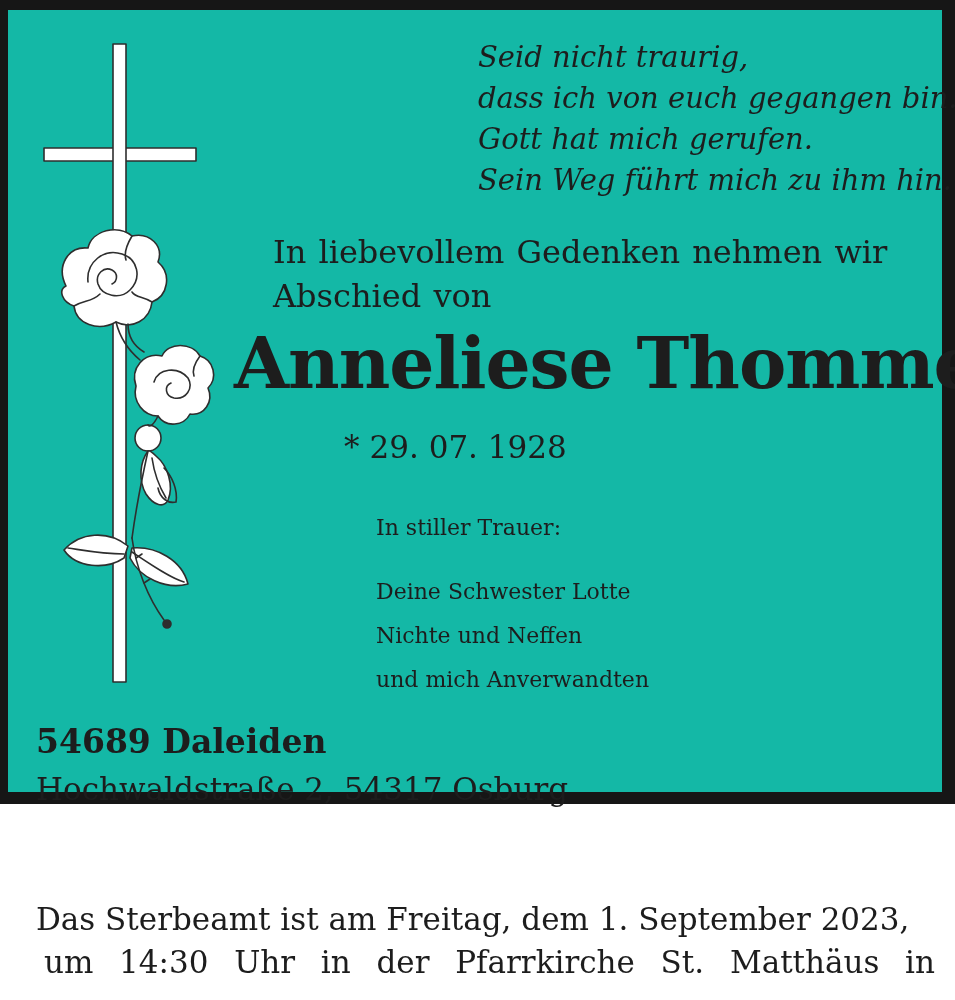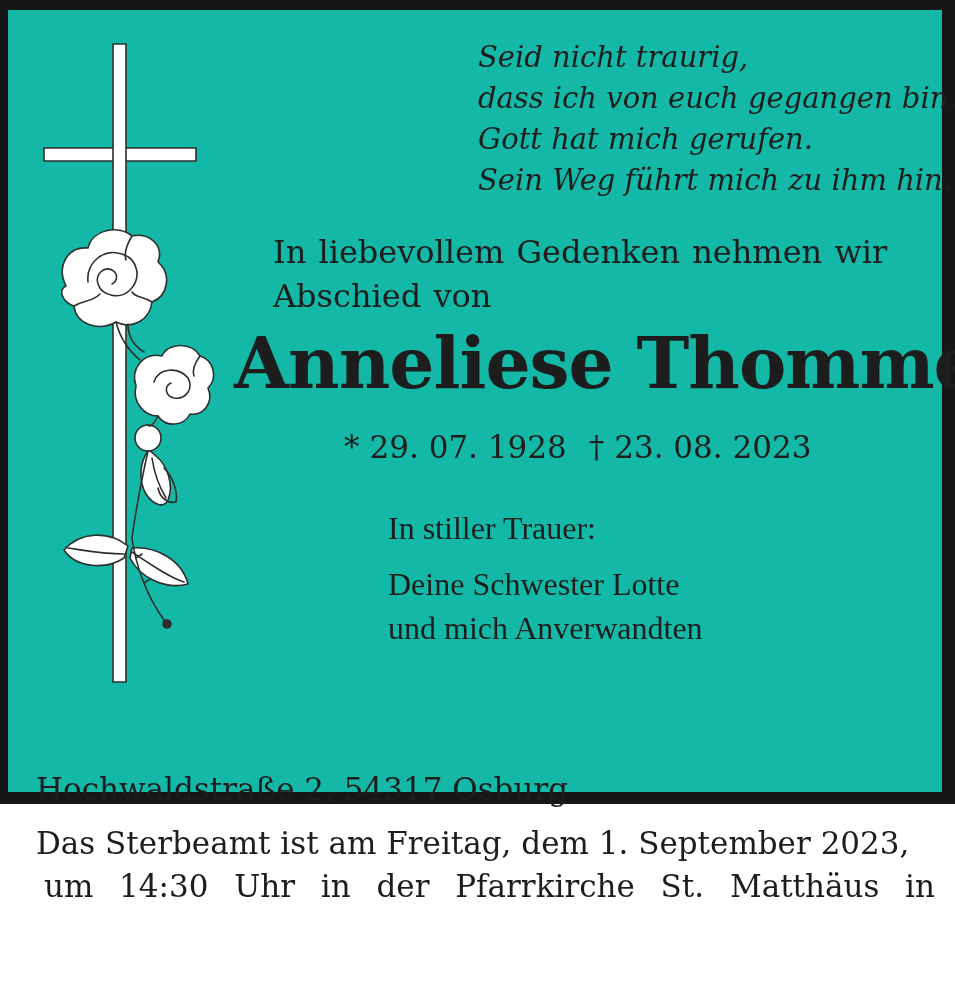--- a/index.html
+++ b/index.html
@@ -49,41 +49,40 @@
   }
   .dates {
     left: 336px; top: 419px;
     font-size: 31px;
     display: flex;
     gap: 22px;
     white-space: nowrap;
   }
   .dates .sym { margin-right: 10px; }
   .mourning {
-    left: 380px; top: 496px;
-    font-size: 32px;
+    left: 368px; top: 496px;
+    font-size: 22px;
     line-height: 44px;
     white-space: nowrap;
-    font-family: Liberation Serif, serif;
   }
-  .mourning .m-lines { margin-top: 12px; }
+  .mourning .m-lines { margin-top: 20px; }
   .place {
     left: 28px; top: 712px;
     font-size: 33px;
     font-weight: bold;
     white-space: nowrap;
   }
   .address {
     left: 28px; top: 759px;
     font-size: 31px;
     line-height: 41px;
     white-space: nowrap;
   }
   .service {
-    left: 28px; top: 812px;
+    left: 28px; top: 888px;
     width: 899px;
     font-size: 31px;
     line-height: 43px;
   }
   .justify-line {
     text-align: justify;
     text-align-last: justify;
     margin-left: 8px;
   }
   svg .thin { fill: none; }
@@ -145,33 +144,32 @@
     <div>In liebevollem Gedenken nehmen wir</div>
     <div>Abschied von</div>
   </div>
 
   <div class="abs name">Anneliese Thommes</div>
 
   <div class="abs dates">
     <span>
       <span class="sym">*</span><span>29. 07. 1928</span>
     </span>
-    <span>
-      <span class="sym">†</span><span>23. 08. 2023</span>
-    </span>
   </div>
 
   <div class="abs mourning">
     <div>In stiller Trauer:</div>
     <div class="m-lines">
       <div>Deine Schwester Lotte</div>
+      <div>Nichte und Neffen</div>
       <div>und mich Anverwandten</div>
     </div>
   </div>
 
+  <div class="abs place">54689 Daleiden</div>
 
   <div class="abs address">
     <div>Hochwaldstraße 2, 54317 Osburg</div>
   </div>
 
   <div class="abs service">
     <div>Das Sterbeamt ist am Freitag, dem 1. September 2023,</div>
     <div class="justify-line">um 14:30 Uhr in der Pfarrkirche St. Matthäus in</div>
   </div>
 

